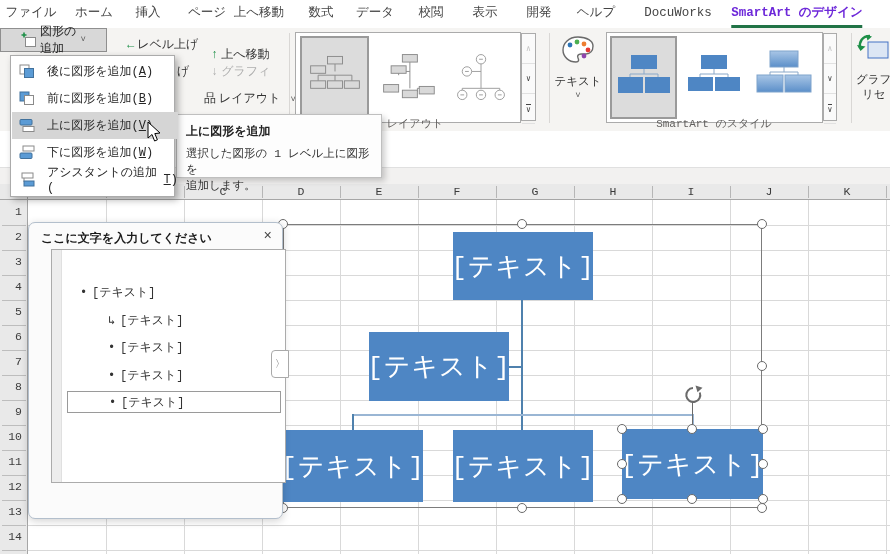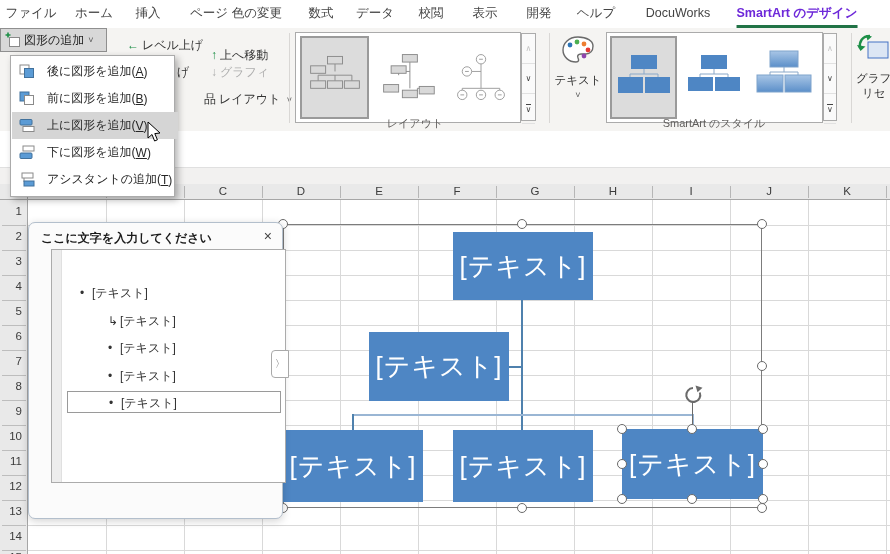--- a/index.html
+++ b/index.html
@@ -1,34 +1,34 @@
 <!DOCTYPE html>
 <html><head>
 <meta charset="utf-8">
 <style>
   html,body{margin:0;padding:0;}
   #app{position:relative;width:890px;height:554px;overflow:hidden;background:#fff;
-       font-family:Liberation Sans, sans-serif;color:#333;
+       font-family:Liberation Mono, monospace;color:#333;
        -webkit-font-smoothing:antialiased;}
   .abs{position:absolute;}
   .nowrap{white-space:nowrap;}
   
   #tabbar{left:0;top:0;width:890px;height:28px;background:#fff;}
   .tab{position:absolute;top:0;height:25px;line-height:27px;font-size:12.5px;color:#444;
        transform:translateX(-50%);white-space:nowrap;cursor:default;}
   .tab.active{color:#6d28d9;font-weight:bold;border-bottom:3px solid #217346;}
   
   #ribbon{left:0;top:28px;width:890px;height:103px;background:#f5f4f2;border-bottom:1px solid #d8d6d4;}
   .rsep{position:absolute;top:5px;width:1px;height:90px;background:#d9d7d5;}
   .grouplabel{position:absolute;top:88px;font-size:11px;color:#605e5c;transform:translateX(-50%);white-space:nowrap;}
   .rbtn{position:absolute;height:20px;line-height:20px;font-size:12px;color:#333;white-space:nowrap;cursor:default;}
   .garrow{color:#1d8f47;font-weight:bold;margin-right:3px;}
   .disabled, .disabled .garrow{color:#aeaeae;}
   #addShapeBtn{left:4px;top:3px;width:107px;height:24px;background:#d8d8d8;border:1px solid #8f8f8f;
-       display:flex;align-items:center;font-size:12px;color:#222;box-sizing:border-box;padding:0 4px;}
+       display:flex;align-items:center;font-size:12px;color:#222;box-sizing:border-box;padding:0 20px;}
   #addShapeBtn .lbl{margin:0 4px 0 3px;}
   .caret{font-size:9px;color:#555;}
   .gallery{position:absolute;background:#fff;border:1px solid #ababab;box-sizing:border-box;}
   .thumb{position:absolute;box-sizing:border-box;border:1px solid #fff;background:#fff;
        display:flex;align-items:center;justify-content:center;}
   .thumb.selected{border:2px solid #9a9a9a;background:#dcdcdc;}
   .scrollcol{position:absolute;width:15px;background:#fafafa;border:1px solid #ababab;box-sizing:border-box;}
   .sbtn{height:29px;display:flex;align-items:center;justify-content:center;font-size:8px;color:#444;
        border-bottom:1px solid #e1e1e1;}
   .sbtn.dis{color:#c3c3c3;}
@@ -80,21 +80,21 @@
 </style>
 </head>
 <body>
 
 <div id="app">
 
   <div id="tabbar" class="abs">
     <span class="tab" style="left:31px">ファイル</span>
     <span class="tab" style="left:94px">ホーム</span>
     <span class="tab" style="left:148px">挿入</span>
-    <span class="tab" style="left:236px">ページ 色の変更</span>
+    <span class="tab" style="left:236px">ページ 上へ移動</span>
     <span class="tab" style="left:321px">数式</span>
     <span class="tab" style="left:375px">データ</span>
     <span class="tab" style="left:431px">校閲</span>
     <span class="tab" style="left:485px">表示</span>
     <span class="tab" style="left:539px">開発</span>
     <span class="tab" style="left:596px">ヘルプ</span>
     <span class="tab" style="left:678px">DocuWorks</span>
     <span class="tab active" style="left:797px">SmartArt のデザイン</span>
   </div>
 
@@ -421,18 +421,25 @@
           <path d="M5 6 v4" stroke="#8a8a8a"></path>
           <rect x="5" y="9" width="10" height="5" fill="#5b9bd5" stroke="#41719c"></rect>
         </svg>
       </span>
       <span>アシスタントの追加(</span>
         <u>T</u>
         <span>)</span>
     </div>
   </div>
 
+  <div id="tooltip" class="abs">
+    <div class="tt-title">上に図形を追加</div>
+    <div class="tt-body">
+      <div>選択した図形の 1 レベル上に図形を</div>
+      <div>追加します。</div>
+    </div>
+  </div>
 
   <svg id="cursor" class="abs" width="16" height="22">
     <path d="M2 1 L2 17 L6 13.5 L8.6 20 L11.4 18.8 L8.8 12.6 L14 12 Z" fill="#fff" stroke="#000" stroke-width="1"></path>
   </svg>
 
 </div>
 
 </body></html>

